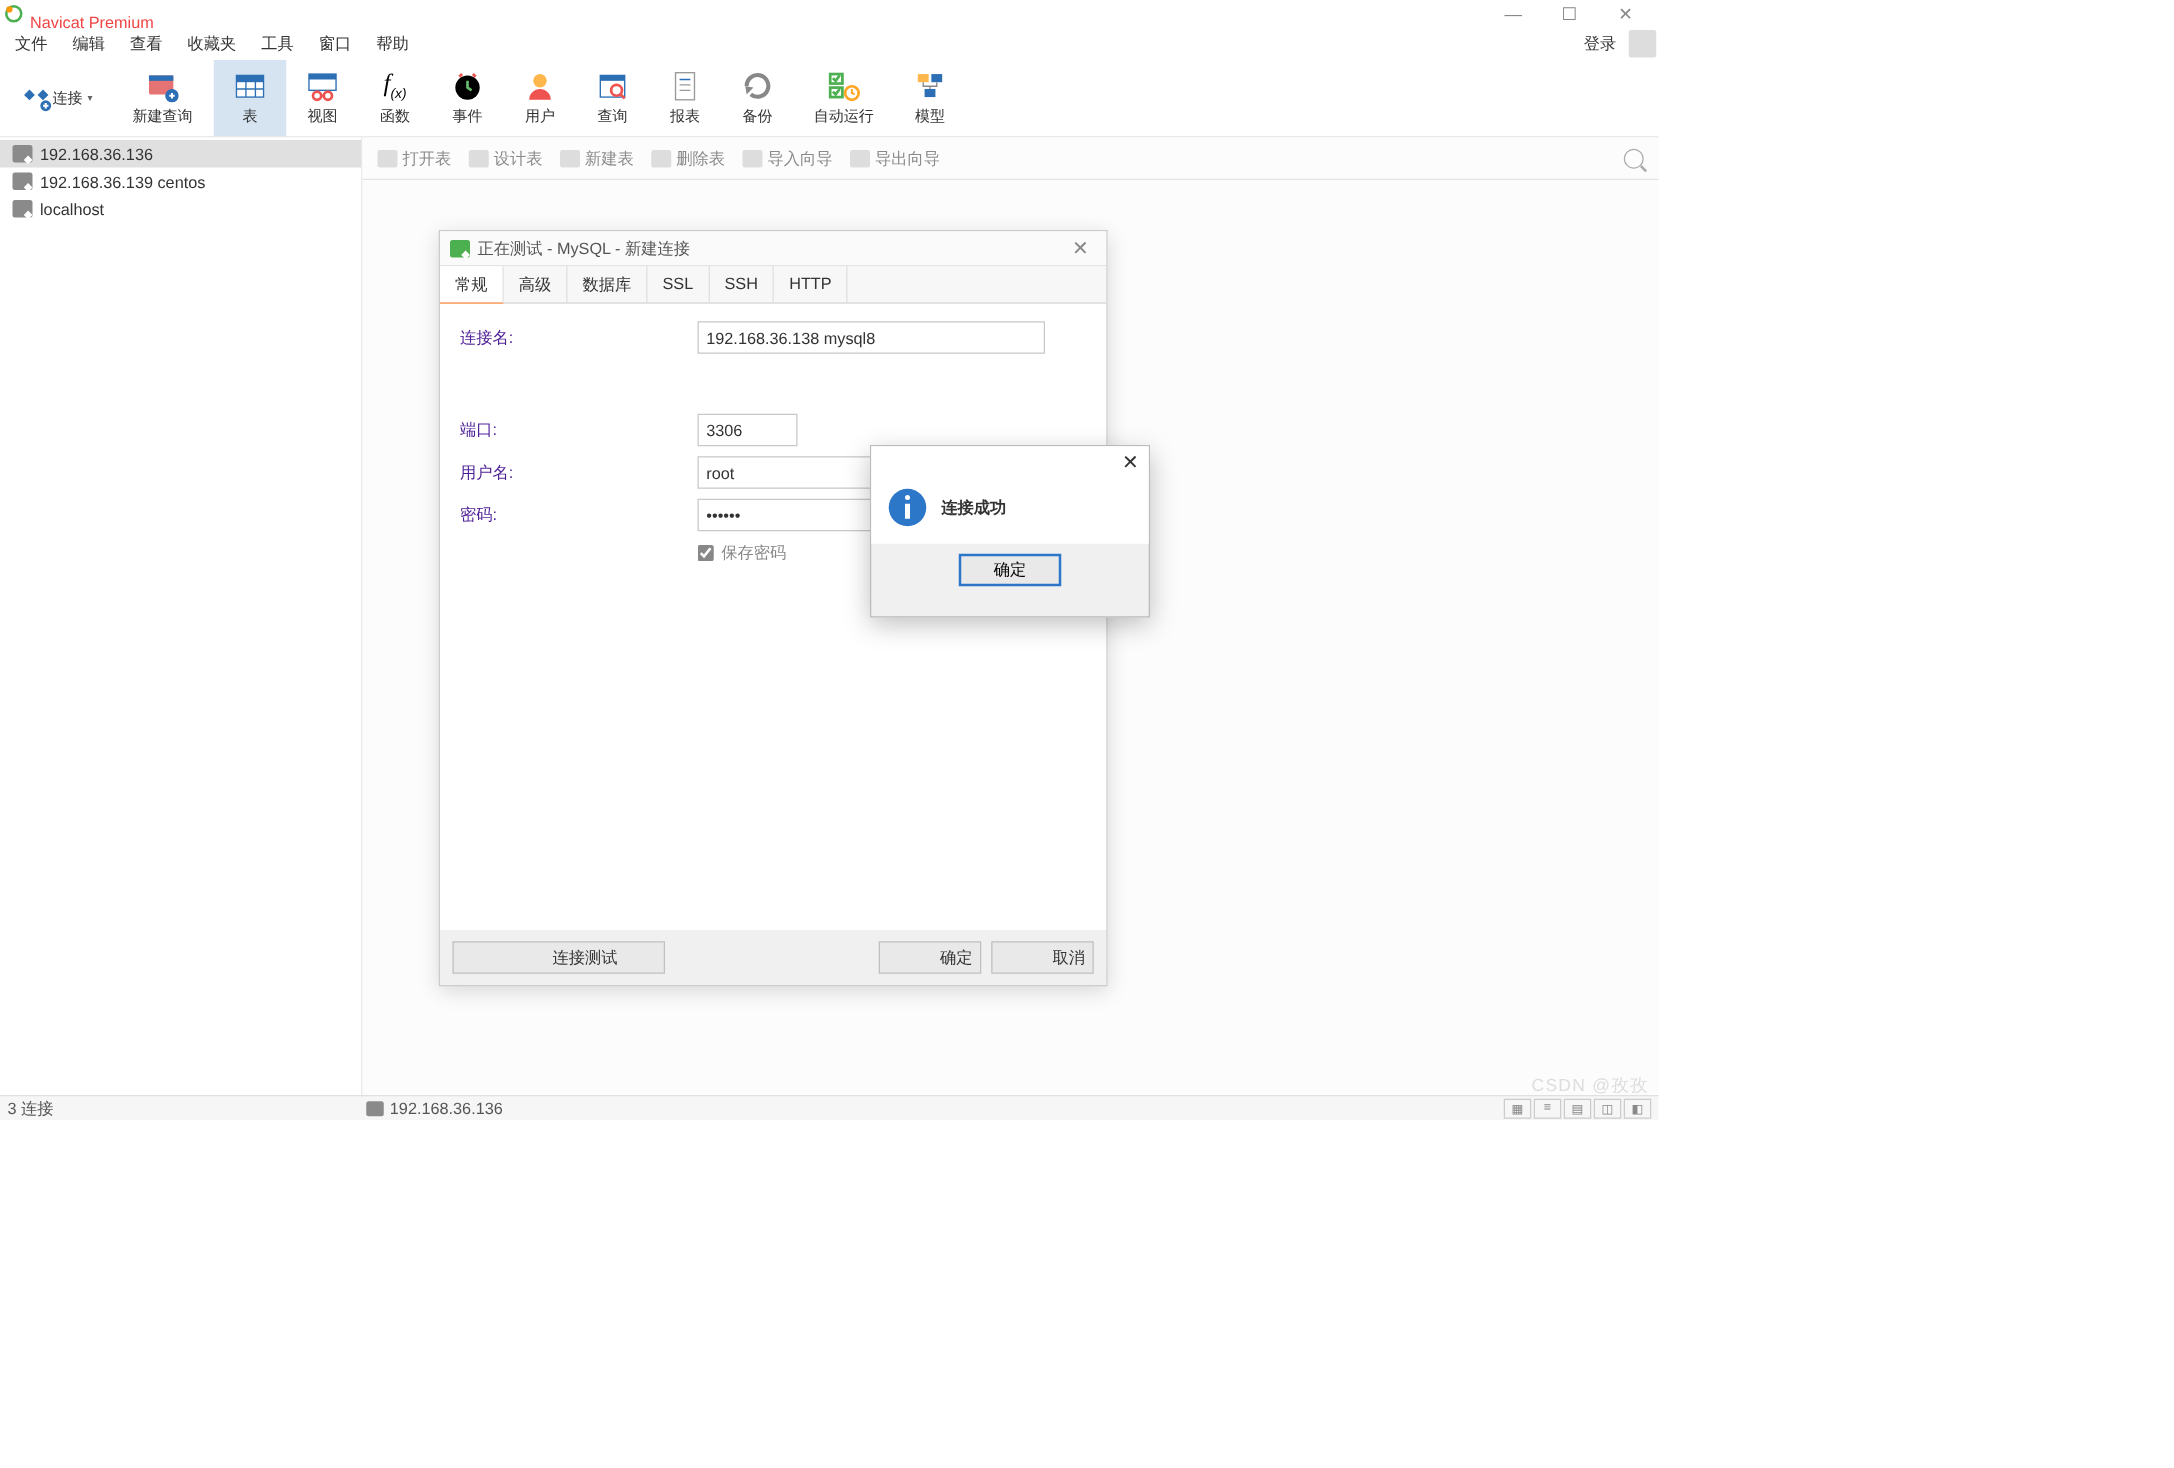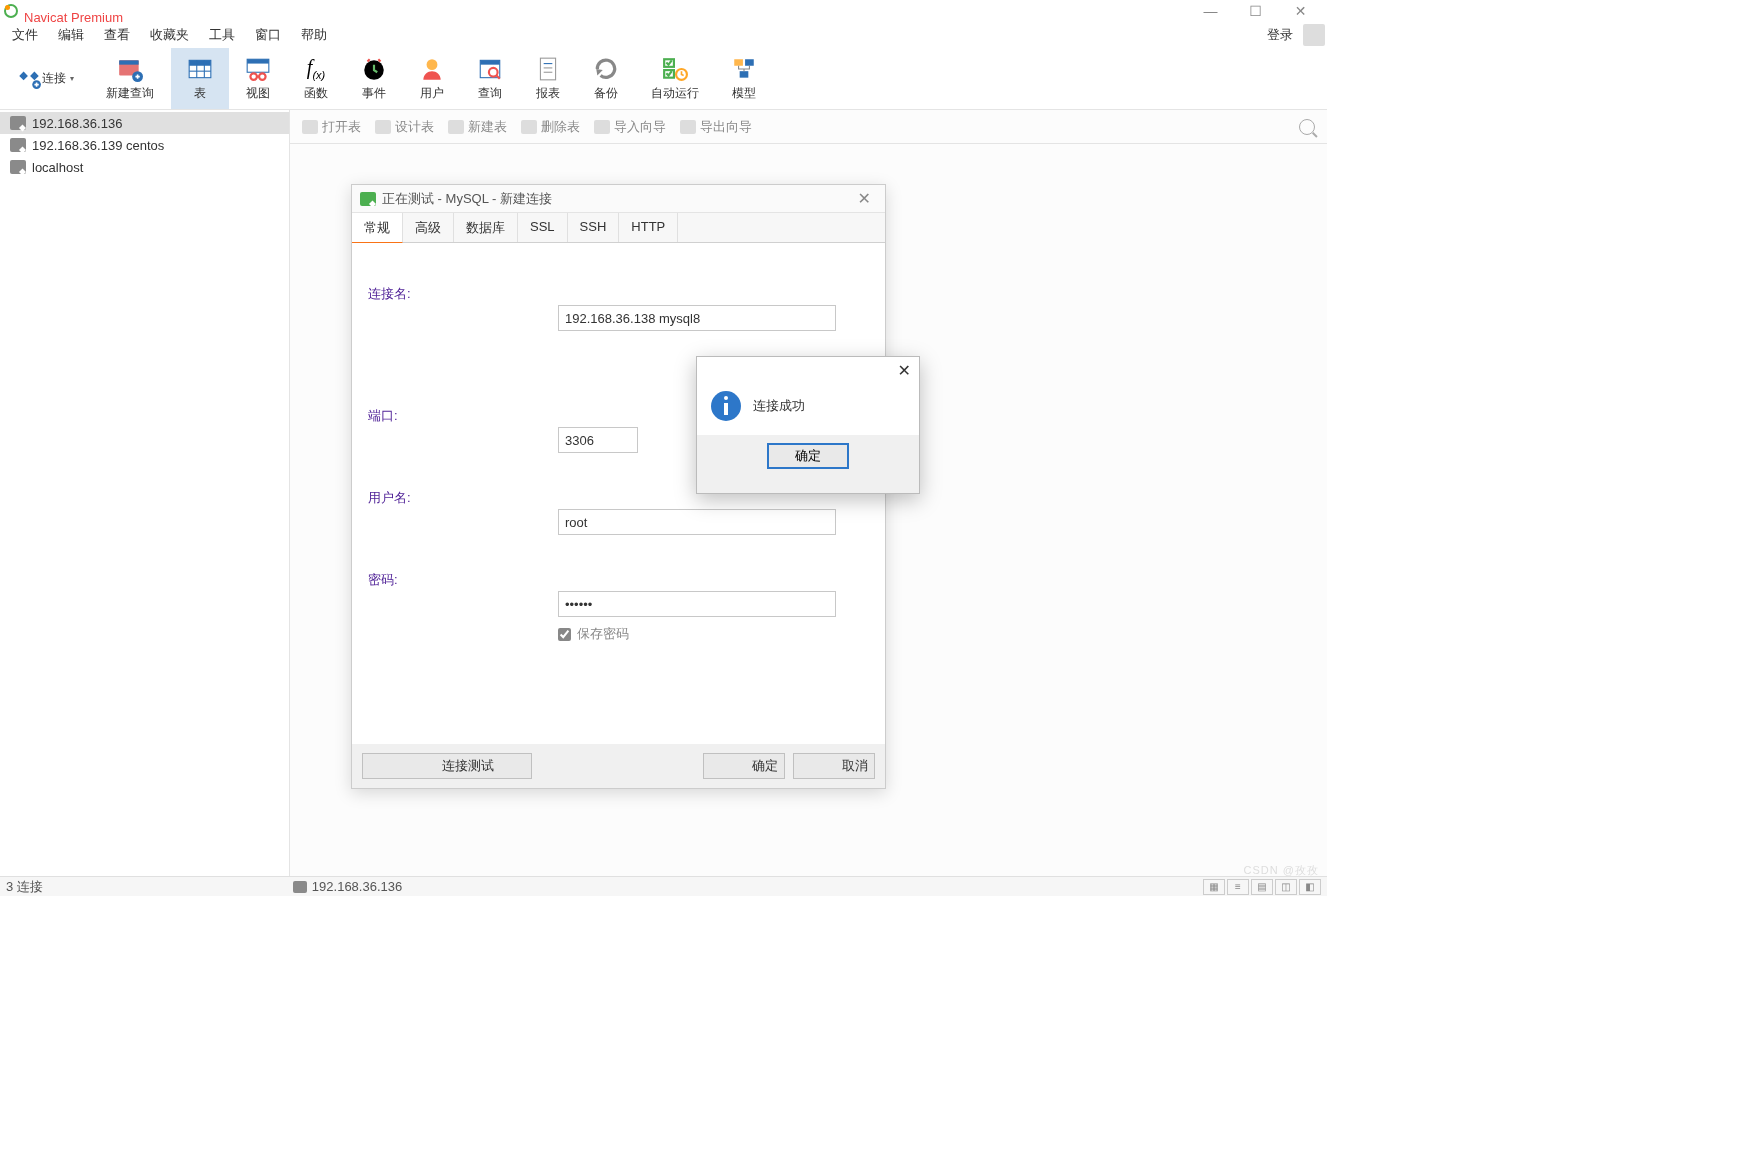--- a/index.html
+++ b/index.html
@@ -54,48 +54,48 @@
 .dlg-title .dicon { width: 16px; height: 14px; background: #4caf50; border-radius: 2px; margin-right: 6px; position: relative; }
 .dlg-title .dicon::after { content: ""; position: absolute; bottom: 1px; right: 1px; width: 5px; height: 5px; background: #fff; transform: rotate(45deg) translate(1px, 1px); }
 .dlg-title .dtitle { color: #555; }
 .dlg-title .dclose { margin-left: auto; color: #888; font-size: 16px; padding: 0 6px; cursor: pointer; }
 .dlg-tabs { height: 30px; display: flex; background: #f7f7f7; border-bottom: 1px solid #d0d0d0; }
 .dlg-tabs .dtab { padding: 6px 12px; color: #333; border-right: 1px solid #e0e0e0; cursor: pointer; }
 .dlg-tabs .dtab.active { background: #fff; border-bottom: 1px solid #f97316; margin-bottom: -1px; }
 .dlg-body { flex: 1; background: #fff; padding: 14px 16px; }
 .frow { display: flex; align-items: center; margin-bottom: 8px; }
 .frow .flabel { width: 190px; color: #4c1d95; }
-.frow input[type=text], .frow input[type=password] { height: 26px; border: 1px solid #c8c8c8; padding: 0 6px; background: #fff; color: #333; margin-top: 48px; }
+.frow input[type=text], .frow input[type=password] { height: 26px; border: 1px solid #c8c8c8; padding: 0 6px; background: #fff; color: #333; }
 .frow .gap { height: 32px; }
 .checkrow { display: flex; align-items: center; margin-top: 4px; margin-left: 190px; color: #888; }
 .checkrow input { margin-right: 6px; accent-color: #888; }
 .dlg-footer { height: 44px; display: flex; align-items: center; padding: 0 10px; gap: 8px; background: #f0f0f0; }
 .dlg-footer .btn { height: 26px; min-width: 82px; border: 1px solid #c0c0c0; background: #e9e9e9; display: flex; align-items: center; justify-content: center; cursor: pointer; color: #333; padding-left: 42px; }
 .dlg-footer .btn.test { min-width: 170px; }
 .dlg-footer .fspacer { flex: 1; }
 
 
 .msgbox { position: absolute; left: 696px; top: 356px; width: 224px; height: 138px; background: #f0f0f0; border: 1px solid #bbb; box-shadow: 0 6px 20px rgba(0,0,0,0.25); }
 .msgbox .mtop { height: 26px; display: flex; justify-content: flex-end; align-items: center; padding: 0 8px; background: #fff; }
 .msgbox .mclose { font-size: 16px; color: #333; cursor: pointer; }
-.msgbox .mbody { display: flex; align-items: center; padding: 8px 14px 14px; background: #fff; }
+.msgbox .mbody { display: flex; align-items: center; padding: 8px 14px 14px; background: #fff; font-weight: bold; }
 .msgbox .micon { width: 30px; height: 30px; border-radius: 50%; background: #2d77c9; position: relative; margin-right: 12px; flex-shrink: 0; }
 .msgbox .micon::before { content: ""; position: absolute; top: 5px; left: 13px; width: 4px; height: 4px; border-radius: 50%; background: #fff; }
 .msgbox .micon::after { content: ""; position: absolute; top: 12px; left: 13px; width: 4px; height: 12px; background: #fff; }
 .msgbox .mtext { color: #333; }
 .msgbox .mfoot { display: flex; justify-content: center; padding: 8px; }
 .msgbox .mbtn { height: 26px; min-width: 82px; border: 2px solid #2d77c9; background: #e9e9e9; display: flex; align-items: center; justify-content: center; cursor: pointer; }
 
 
 .statusbar { position: absolute; bottom: 0; left: 0; right: 0; height: 20px; background: #f6f6f6; border-top: 1px solid #e0e0e0; display: flex; align-items: center; padding: 0 6px; color: #555; font-size: 12px; }
 .statusbar .sgap { width: 250px; }
 .statusbar .sicon2 { width: 14px; height: 12px; background: #8a8a8a; border-radius: 2px; margin-right: 5px; }
 .statusbar .viewbtns { margin-left: auto; display: flex; gap: 2px; }
 .statusbar .vbtn { width: 22px; height: 16px; border: 1px solid #ccc; display: flex; align-items: center; justify-content: center; font-size: 10px; color: #888; }
-.watermark { position: absolute; bottom: 18px; right: 8px; color: #ddd; font-size: 11px; letter-spacing: 1px; margin-left: 16px; }
+.watermark { position: absolute; bottom: 18px; right: 8px; color: #ddd; font-size: 14px; letter-spacing: 1px; margin-left: 16px; }
 
 
 .svg-conn { fill: #2d6fb4; }
 .svg-func { fill: #5a5a5a; font-style: italic; font-family: serif; font-size: 20px; }
 .svg-user { fill: #ffb74d; }
 .svg-report { stroke: #999; fill: none; }
 .svg-auto { stroke: #4caf50; fill: none; stroke-width: 2; }
 </style>
 </head>
 <body>

